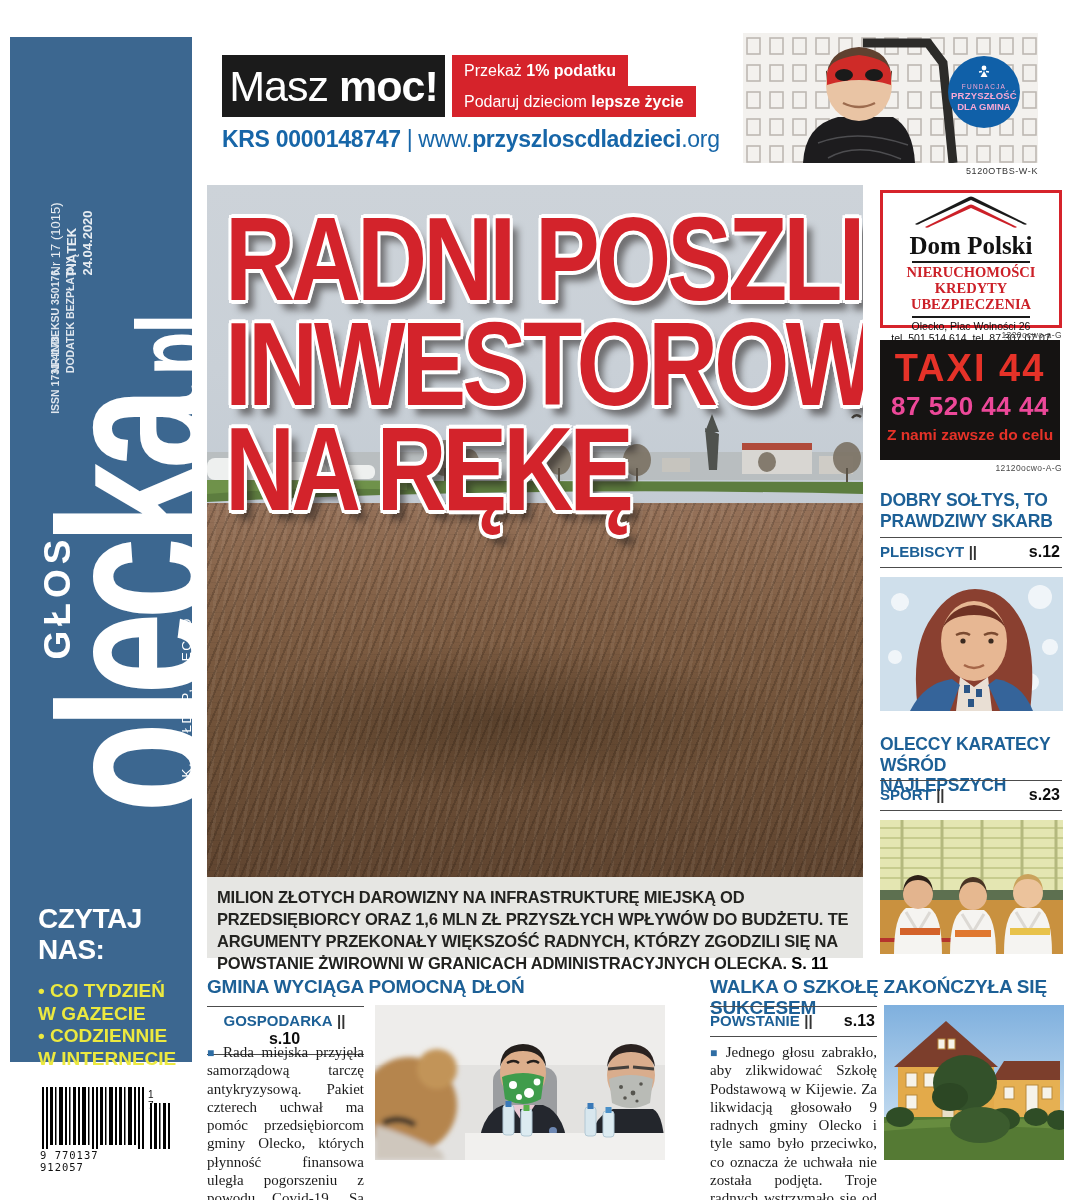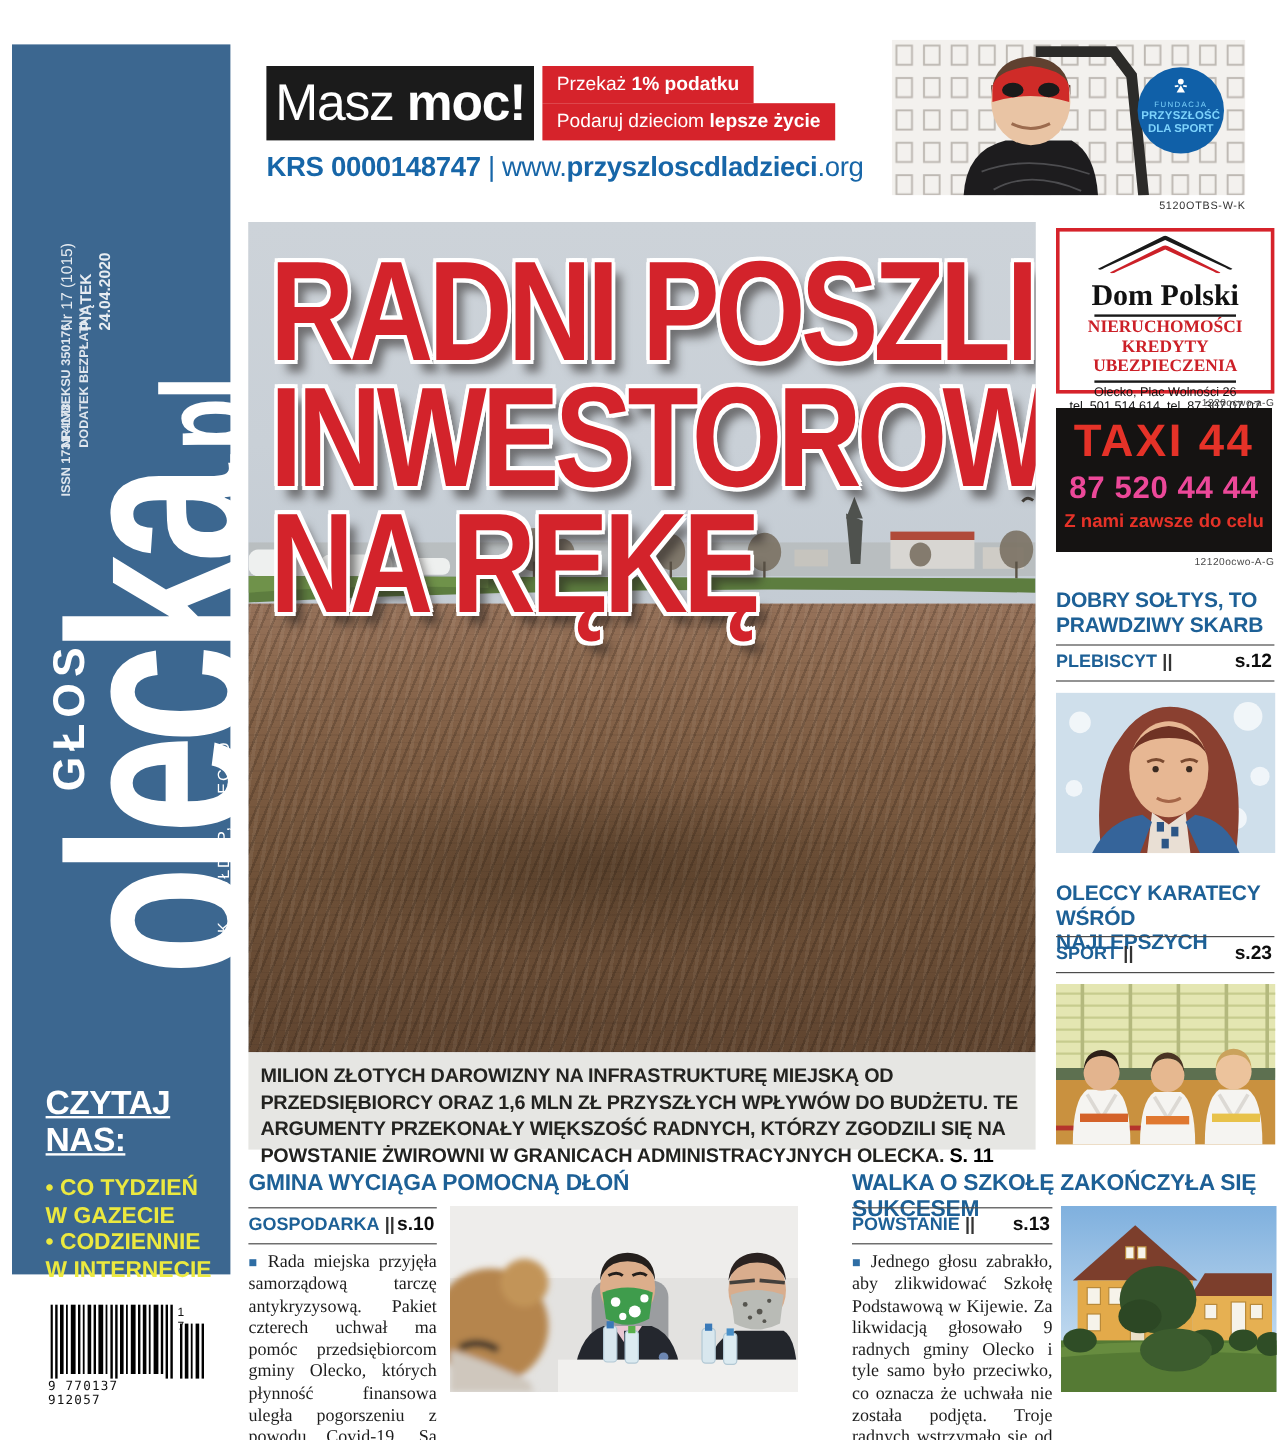--- a/index.html
+++ b/index.html
@@ -25,21 +25,21 @@
     left:48px;top:560px;font-size:37px;font-weight:700;letter-spacing:5px;
   }
   .logo-main{
     left:125px;top:527px;
     transform:translate(-50%,-50%) rotate(-90deg) scaleY(1.45);
     font-size:148px;font-weight:700;letter-spacing:-7px;line-height:1;
   }
   .logo-main .pl{font-size:72px;letter-spacing:-2px;}
   .logo-sub{left:176px;top:670px;font-size:13.5px;letter-spacing:1.5px;font-weight:400;}
   .read-us{position:absolute;left:28px;top:866px;width:150px;}
-  .ru-title{color:#fff;font-weight:700;font-size:28px;line-height:1.12;letter-spacing:-0.5px;text-decoration:underline;}
+  .ru-title{color:#fff;font-weight:700;font-size:28px;line-height:1.12;letter-spacing:-0.5px;}
   .ru-items{margin-top:14px;color:#ece93f;font-weight:700;font-size:19px;line-height:1.2;}
 
   
   .barcode{left:42px;top:1087px;width:130px;height:80px;}
   .bc-digits{position:absolute;left:-2px;top:62px;width:108px;font-family:"DejaVu Sans Mono",monospace;
     font-size:10.5px;letter-spacing:1px;color:#111;}
   .bc-issue{position:absolute;left:106px;top:2px;font-size:10px;letter-spacing:4px;color:#111;}
 
   
   .masz-box{left:222px;top:55px;width:223px;height:62px;background:#1b1b1b;color:#fff;
@@ -49,21 +49,21 @@
   .red-lines{left:452px;top:55px;}
   .red-line{display:table;background:#d6232b;color:#fff;font-size:16px;padding:4.5px 12px;line-height:22px;}
   .red-line .bold{font-weight:800;}
   .krs-line{left:222px;top:126px;font-size:23px;color:#1766a8;letter-spacing:-0.3px;}
   .krs-line .bold{font-weight:800;}
   .krs-line .sep{color:#1766a8;font-weight:400;padding:0 6px;}
 
   .banner-photo{left:743px;top:33px;width:295px;height:130px;overflow:hidden;}
   .found-circle{
     position:absolute;left:205px;top:23px;width:72px;height:72px;border-radius:50%;
-    background:#1060a8;color:#7dd3fc;text-align:center;padding-top:0;
+    background:#1060a8;color:#f9a8d4;text-align:center;padding-top:0;
   }
   .fc-l1{font-size:6.5px;letter-spacing:1.2px;margin-top:8px;}
   .fc-l2{font-size:9.5px;font-weight:800;letter-spacing:0.2px;}
   .fc-l3{font-size:9.5px;font-weight:800;}
   .photo-code{left:743px;top:166px;width:295px;text-align:right;font-size:9px;color:#333;letter-spacing:0.6px;}
   .ad-code{position:absolute;width:182px;text-align:right;font-size:8.5px;color:#4a4a4a;letter-spacing:0.4px;}
 
   
   .hero{left:207px;top:185px;width:656px;height:692px;overflow:hidden;background:#c8cfd6;}
   .hero .sky{position:absolute;left:0;top:0;width:656px;height:335px;
@@ -106,21 +106,21 @@
   .kicker-row{display:flex;justify-content:space-between;align-items:center;box-sizing:border-box;
     border-top:1.5px solid #4c4c4c;border-bottom:1.5px solid #4c4c4c;padding:5px 2px 6px 0;}
   .kicker-word{color:#1d6096;font-weight:700;font-size:15px;}
   .kicker-pipes{color:#333;font-weight:700;font-size:15px;}
   .kicker-page{color:#0d0d0d;font-weight:800;font-size:16px;}
   .rc-kicker{width:182px;}
   .rc-photo{width:183px;height:134px;overflow:hidden;}
 
   
   .art-headline{font-size:19px;line-height:1.1;}
-  .art-kicker{width:157px;}
+  .art-kicker{width:157px;flex-direction:column;}
   .art-kicker-r{width:167px;}
   .art-body{font-family:"Liberation Serif",serif;font-size:15px;line-height:1.22;color:#1c1c1c;
     text-align:justify;}
   .art-body .bullet{color:#2e6da4;font-size:12px;padding-right:5px;}
   .bl-photo{left:375px;top:1005px;width:290px;height:155px;overflow:hidden;}
   .br-photo{left:884px;top:1005px;width:180px;height:155px;overflow:hidden;}
 </style>
 </head>
 <body>
 
@@ -220,21 +220,21 @@
     <path d="M100 70 Q116 78 132 70" stroke="#9c6b4e" stroke-width="2.5" fill="none"></path>
   </svg>
   <div class="found-circle">
     <svg width="16" height="14" viewBox="0 0 16 14" style="margin-top:9px">
       <circle cx="8" cy="3" r="2.4" fill="#fff"></circle>
       <path d="M8 6 L4.5 12 L11.5 12 Z" fill="#fff"></path>
       <path d="M3 7 L6 6.5 M13 7 L10 6.5" stroke="#fff" stroke-width="1.4"></path>
     </svg>
     <div class="fc-l1" style="margin-top:0">FUNDACJA</div>
     <div class="fc-l2">PRZYSZŁOŚĆ</div>
-    <div class="fc-l3">DLA SPORT</div>
+    <div class="fc-l3">DLA GMINA</div>
   </div>
 </div>
 <div class="abs photo-code">5120OTBS-W-K</div>
 
 <div class="abs hero">
   <div class="sky"></div>
   <svg style="position:absolute;left:0;top:225px;" width="656" height="100" viewBox="0 0 656 100">
     <rect x="0" y="42" width="656" height="28" fill="#aeb2ae" opacity="0.55"></rect>
 
     <rect x="535" y="38" width="70" height="26" fill="#d8d6d2"></rect>

